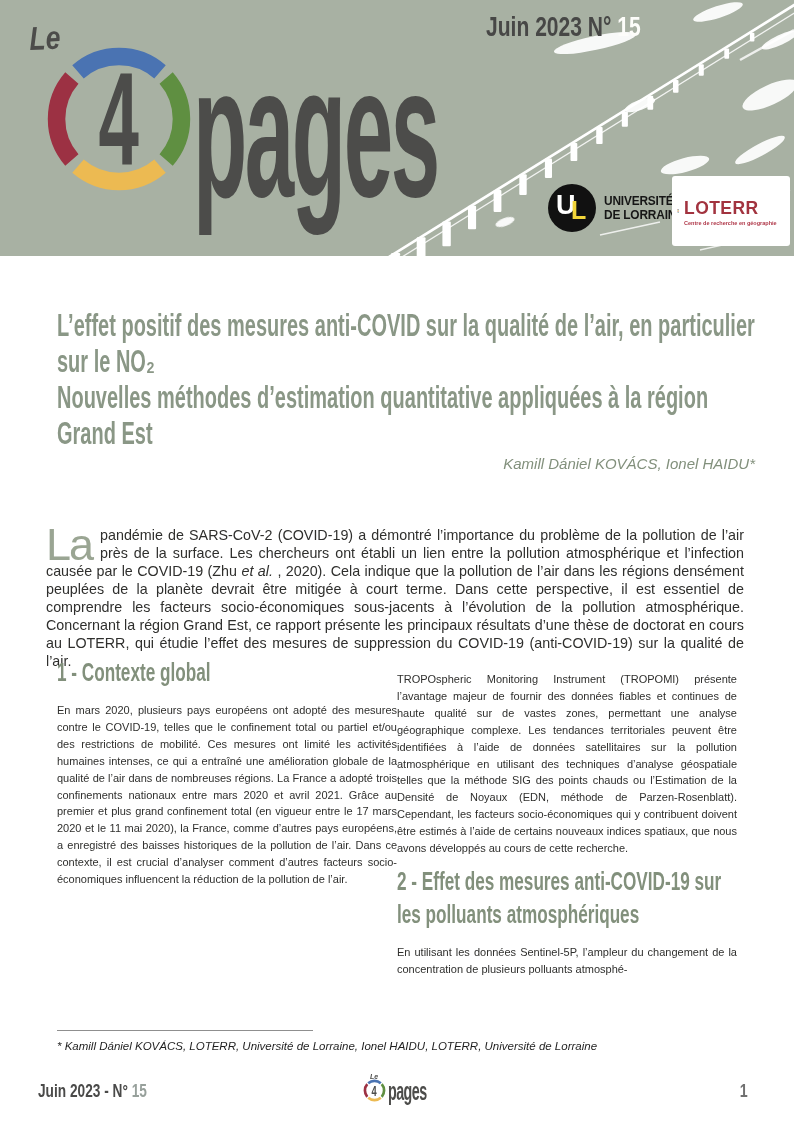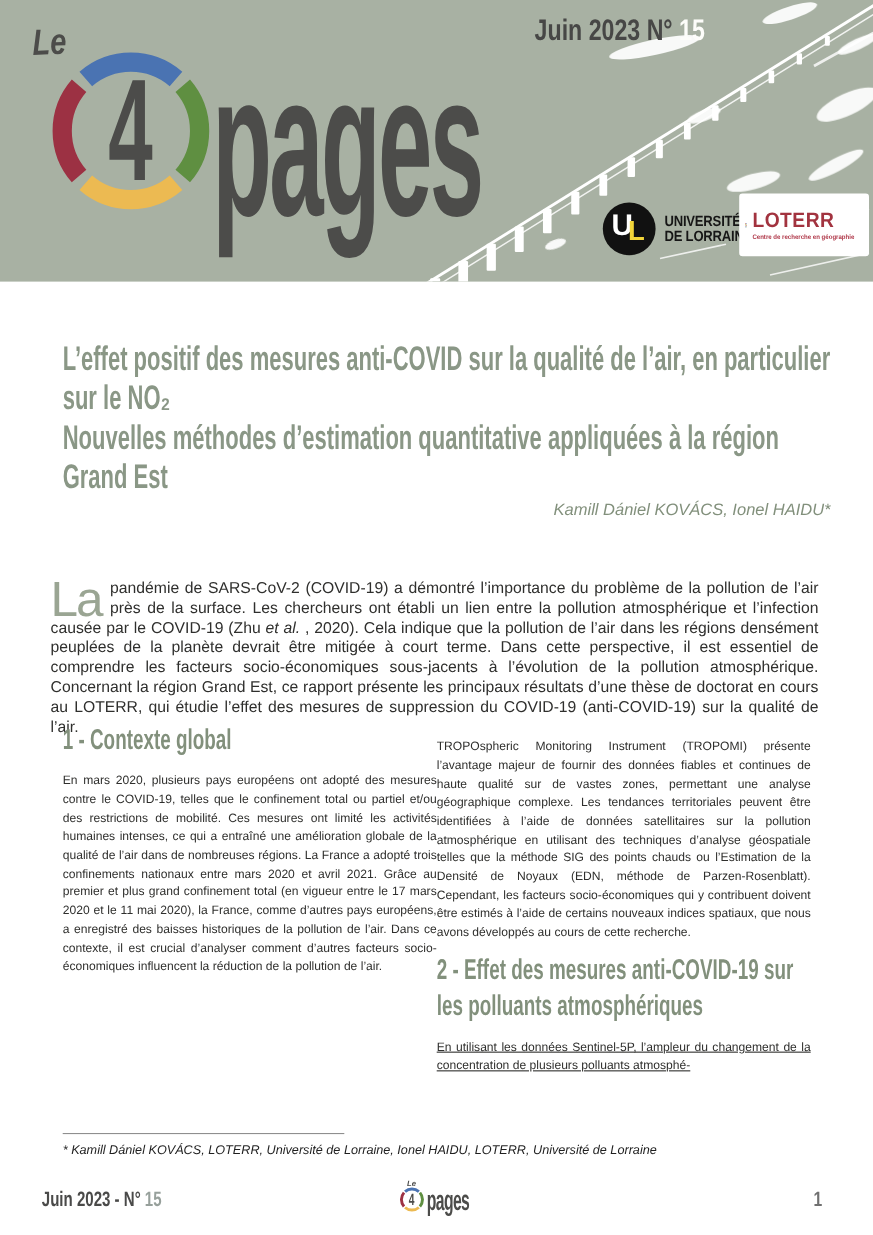--- a/index.html
+++ b/index.html
@@ -36,21 +36,21 @@
     transform:scaleX(.48);transform-origin:0 0;white-space:nowrap;
   }
   
   .ul-logo{position:absolute;left:548px;top:184px;display:flex;align-items:center;gap:8px;}
   .ul-circle{position:relative;width:48px;height:48px;border-radius:50%;background:#111;flex:0 0 auto;}
   .ul-circle .u{position:absolute;left:8px;top:6px;font-size:27px;font-weight:bold;color:#fff;}
   .ul-circle .l{position:absolute;left:23px;top:12px;font-size:25px;font-weight:bold;color:var(--ul-yellow,#f2d53a);}
   .ul-text{font-size:13.5px;font-weight:bold;line-height:14px;color:#161616;
     transform:scaleX(.88);transform-origin:0 50%;white-space:nowrap;letter-spacing:-0.2px;}
   .loterr-logo{
-    position:absolute;left:672px;top:176px;width:118px;height:57px;background:#fff;border-radius:3px;
+    position:absolute;left:672px;top:176px;width:118px;height:70px;background:#fff;border-radius:3px;
     display:flex;align-items:center;gap:5px;padding:3px 5px;box-sizing:border-box;
   }
   .loterr-text{display:flex;flex-direction:column;gap:1px;}
   .loterr-name{font-size:19px;font-weight:bold;color:var(--loterr-red,#a2333f);
     letter-spacing:.5px;transform:scaleX(.92);transform-origin:0 50%;white-space:nowrap;}
   .loterr-sub{font-size:6px;font-weight:bold;color:#b0394a;white-space:nowrap;
     transform:scaleX(.92);transform-origin:0 50%;}
   
   .title{
     position:absolute;left:57px;top:287px;width:1085px;
@@ -77,21 +77,21 @@
   .sec-heading{
     width:516px;transform:scaleX(.66);transform-origin:0 0;
     font-size:26px;line-height:33px;font-weight:bold;color:var(--heading-green,#82907c);
     margin:0 0 13px 0;
   }
   .col-right .sec-heading{margin-top:8px;}
   .body-p{
     font-size:11px;line-height:16.9px;text-align:justify;margin:0 0 0 0;color:var(--text-dark,#2f2f2d);
   }
   .body-p + .body-p{margin-top:0;}
-  .col-right .body-p.after-heading{margin-top:1px;text-decoration:underline;}
+  .col-right .body-p.after-heading{margin-top:1px;}
   
   .footnote{position:absolute;left:57px;top:1030px;width:698px;font-style:italic;}
   .footnote-rule{width:256px;height:1px;background:#8f8f8f;margin-bottom:9px;}
   .footnote-text{font-size:11.5px;color:#1f1f1f;}
   
   .footer-issue{
     position:absolute;left:38px;top:1080px;font-size:19px;font-weight:bold;color:#4a4a49;
     transform:scaleX(.72);transform-origin:0 0;white-space:nowrap;
   }
   .footer-issue .num{color:#97a09b;}

